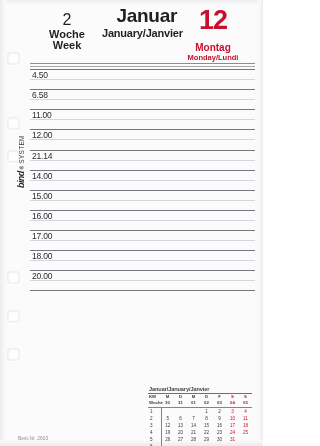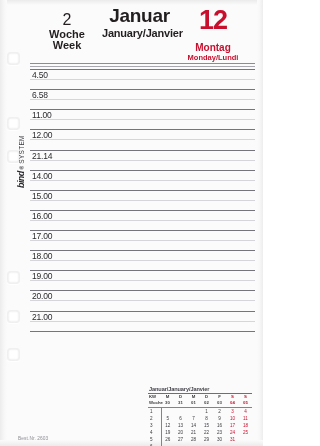--- a/index.html
+++ b/index.html
@@ -90,21 +90,21 @@
   .hdr-week-en {
     font-size: 11px;
     font-weight: 700;
   }
 
   .hdr-month {
     position: absolute;
     left: 72px;
     right: 78px;
     top: 2px;
-    text-align: center;
+    text-align: right;
     color: #231f20;
     line-height: 1.1;
   }
   .hdr-month-de {
     font-size: 19px;
     font-weight: 700;
     letter-spacing: -0.3px;
   }
   .hdr-month-en {
     font-size: 11px;
@@ -376,31 +376,21 @@
         <div class="hour-label">17.00</div>
       </div>
       <div class="hour-row">
         <div class="hour-line"></div>
         <div class="half-line"></div>
         <div class="hour-label">18.00</div>
       </div>
       <div class="hour-row">
         <div class="hour-line"></div>
         <div class="half-line"></div>
-        <div class="hour-label">19.00</div>
-      </div>
-      <div class="hour-row">
-        <div class="hour-line"></div>
-        <div class="half-line"></div>
         <div class="hour-label">20.00</div>
-      </div>
-      <div class="hour-row">
-        <div class="hour-line"></div>
-        <div class="half-line"></div>
-        <div class="hour-label">21.00</div>
       </div>
       <div class="hour-row">
         <div class="hour-line"></div>
       </div>
     </div>
 
   <div class="brand">
     <span class="brand-mark">bind</span>
     <span class="brand-sup">®</span>
     <span class="brand-system">SYSTEM</span>

